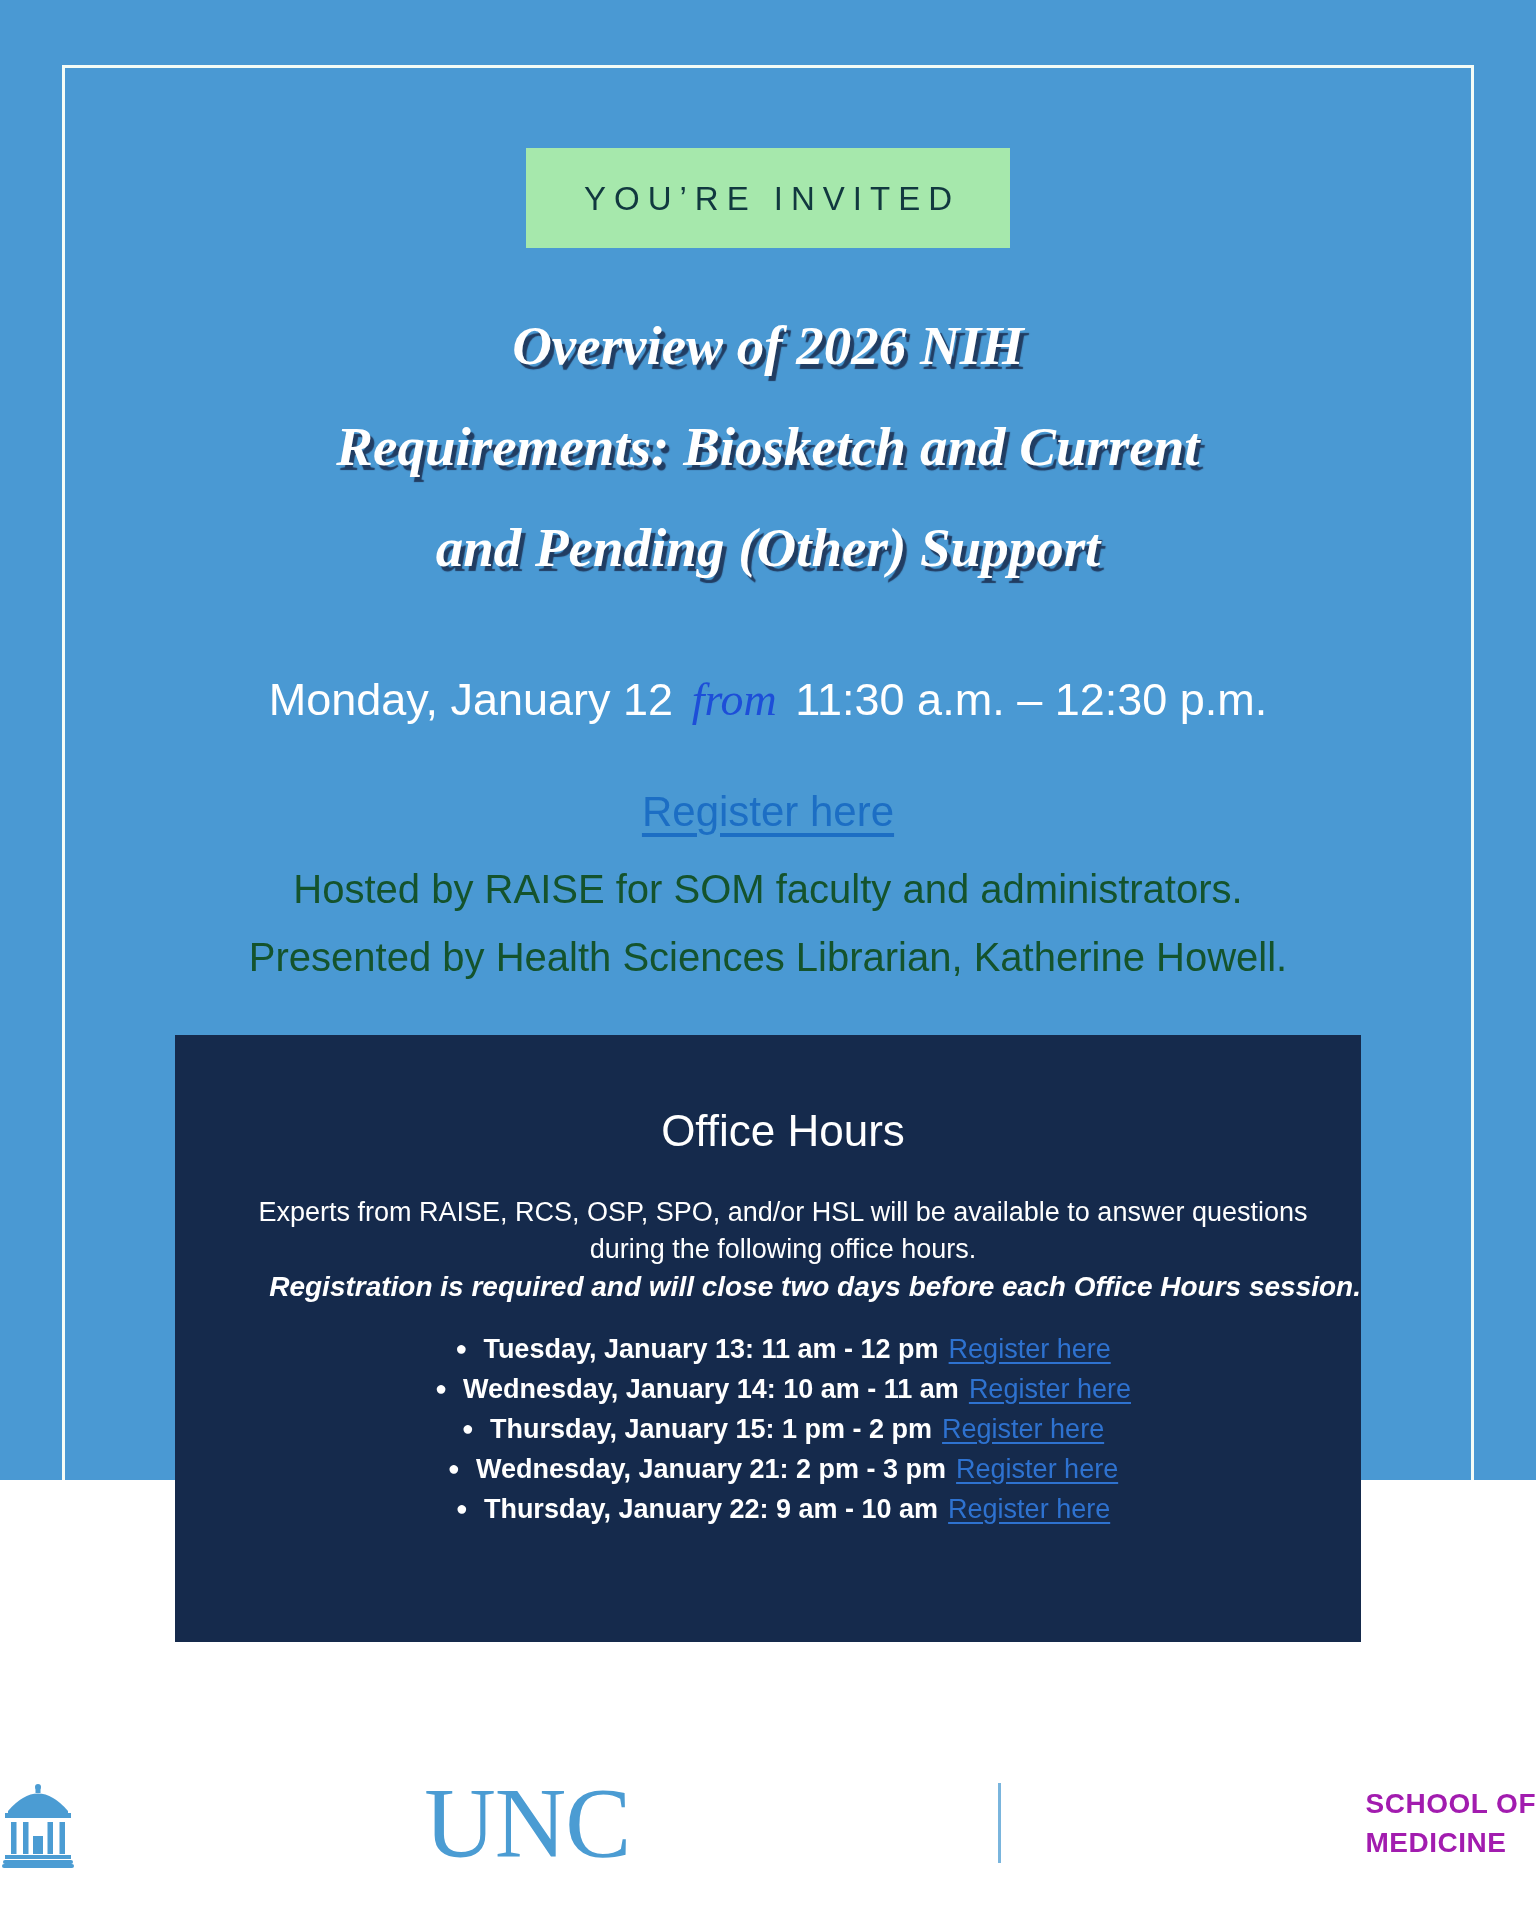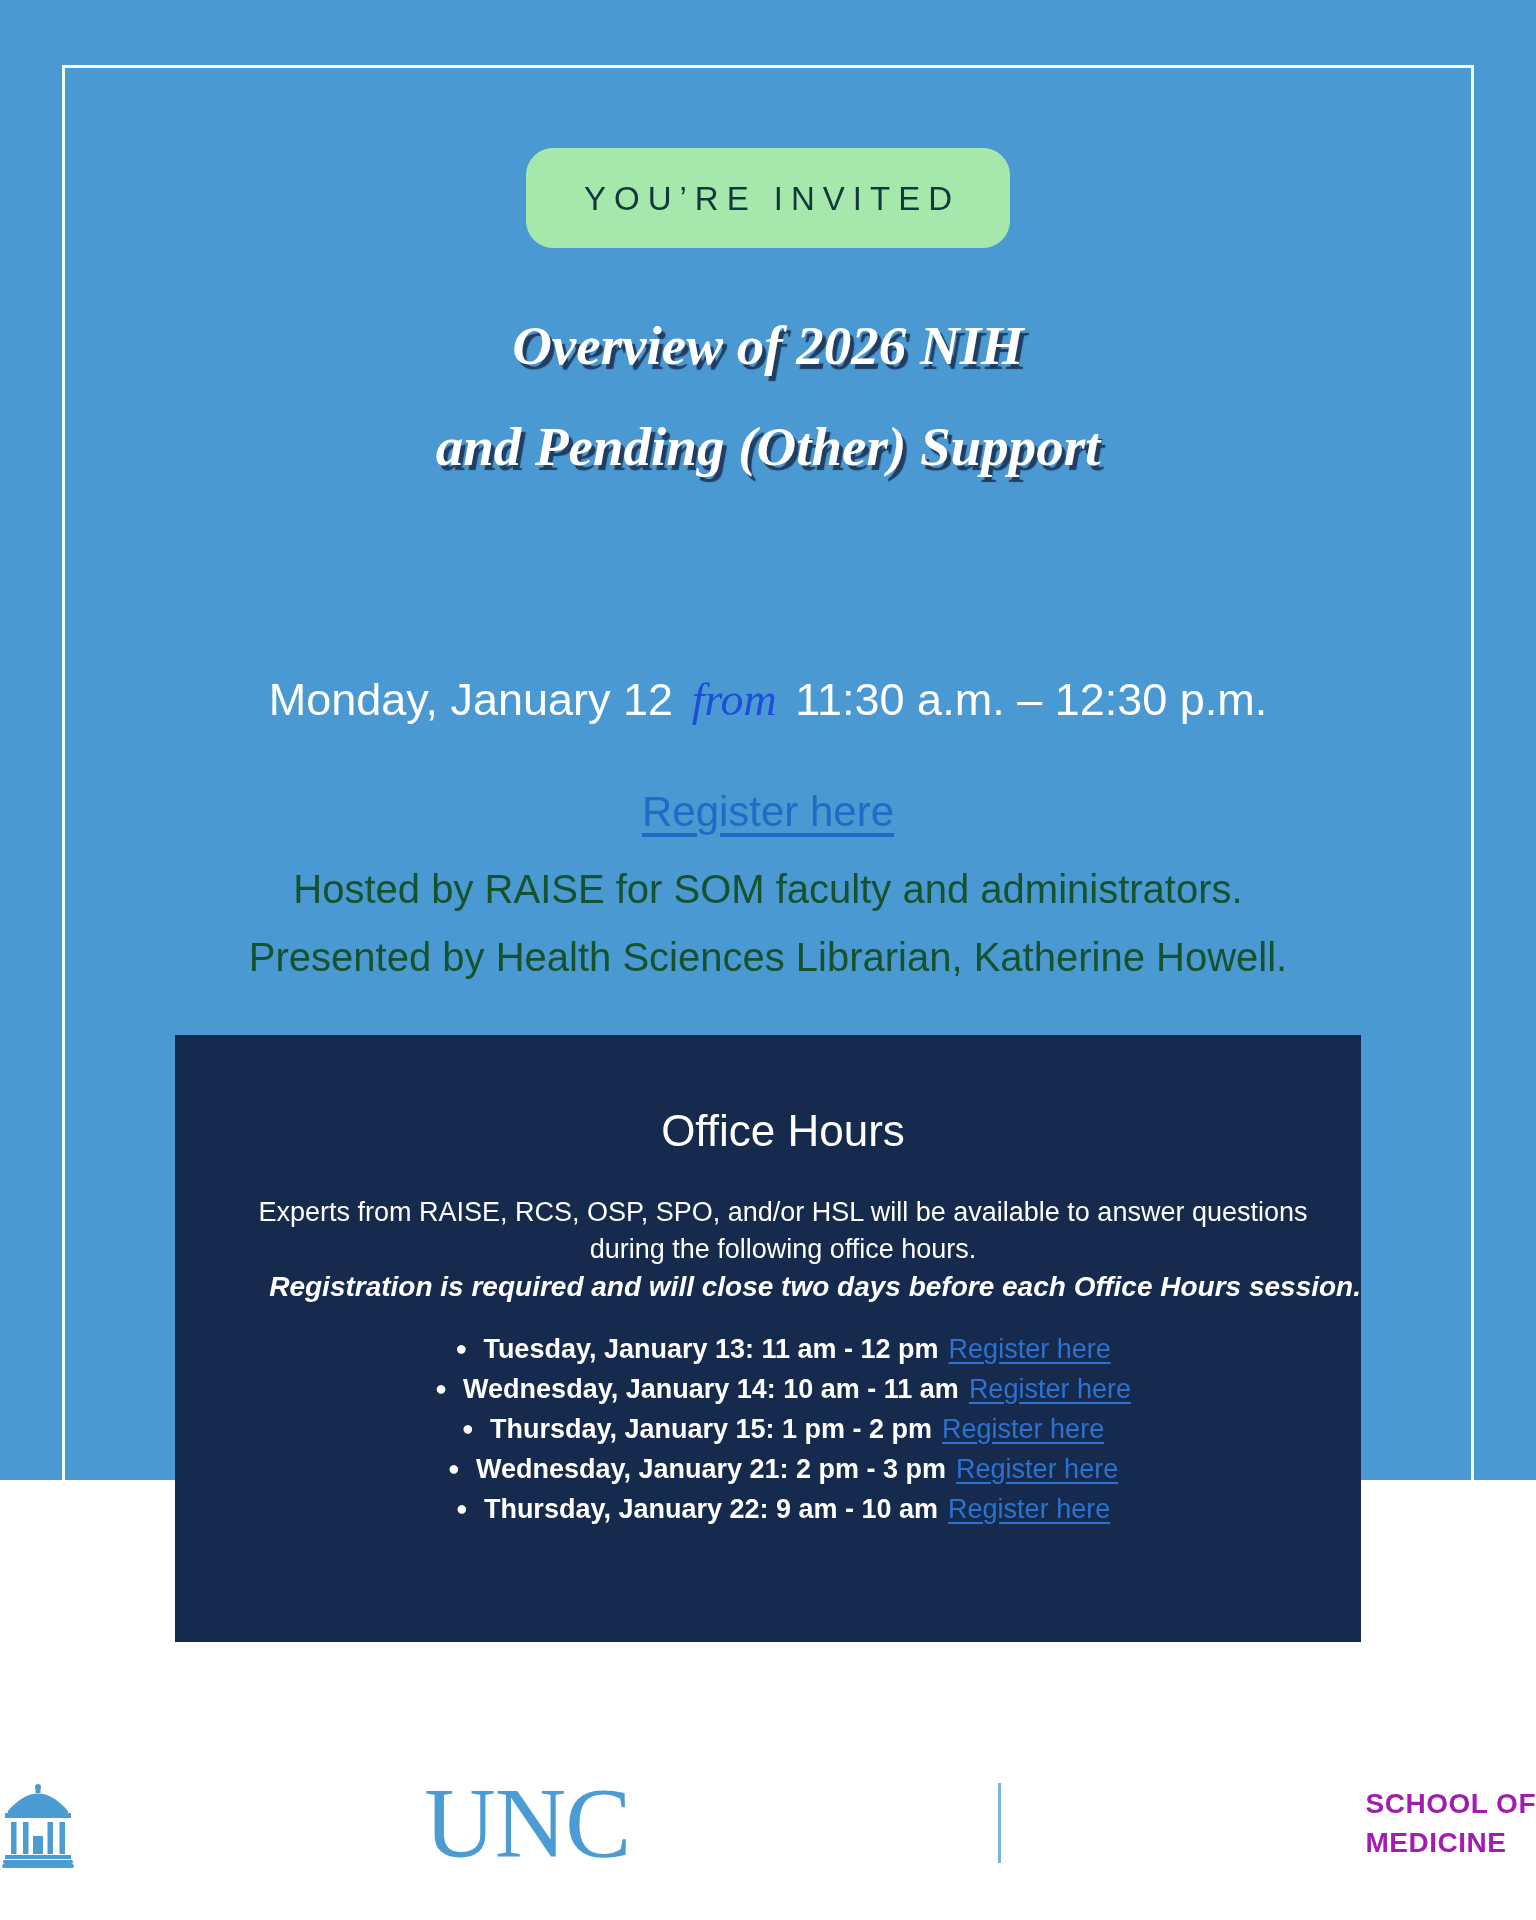--- a/index.html
+++ b/index.html
@@ -36,21 +36,20 @@
     left: 0; right: 0; top: 148px;
     text-align: center;
   }
   .badge {
     display: inline-block;
     background: #a6e8ac;
     color: #11383f;
     font-size: 33px;
     letter-spacing: 8px;
     padding: 32px 50px 30px 58px;
-    border-radius: 27px;
   }
 
   
   .title {
     position: absolute;
     left: 0; right: 0; top: 295px;
     text-align: center;
     font-family: "Liberation Serif", serif;
     font-style: italic;
     font-weight: bold;
@@ -188,20 +187,21 @@
   <div class="blue-section">
     <div class="frame"></div>
   </div>
 
   <div class="badge-row">
     <span class="badge">YOU’RE INVITED</span>
   </div>
 
   <h1 class="title">
     <span class="title-line">Overview of 2026 NIH</span>
+    <span class="title-line">Requirements: Biosketch and Current</span>
     <span class="title-line">and Pending (Other) Support</span>
   </h1>
 
   <div class="date-line">
     <span>Monday, January 12</span>
     <span class="from-word">from</span>
     <span>11:30 a.m. – 12:30 p.m.</span>
   </div>
 
   <div class="register-main-row">

